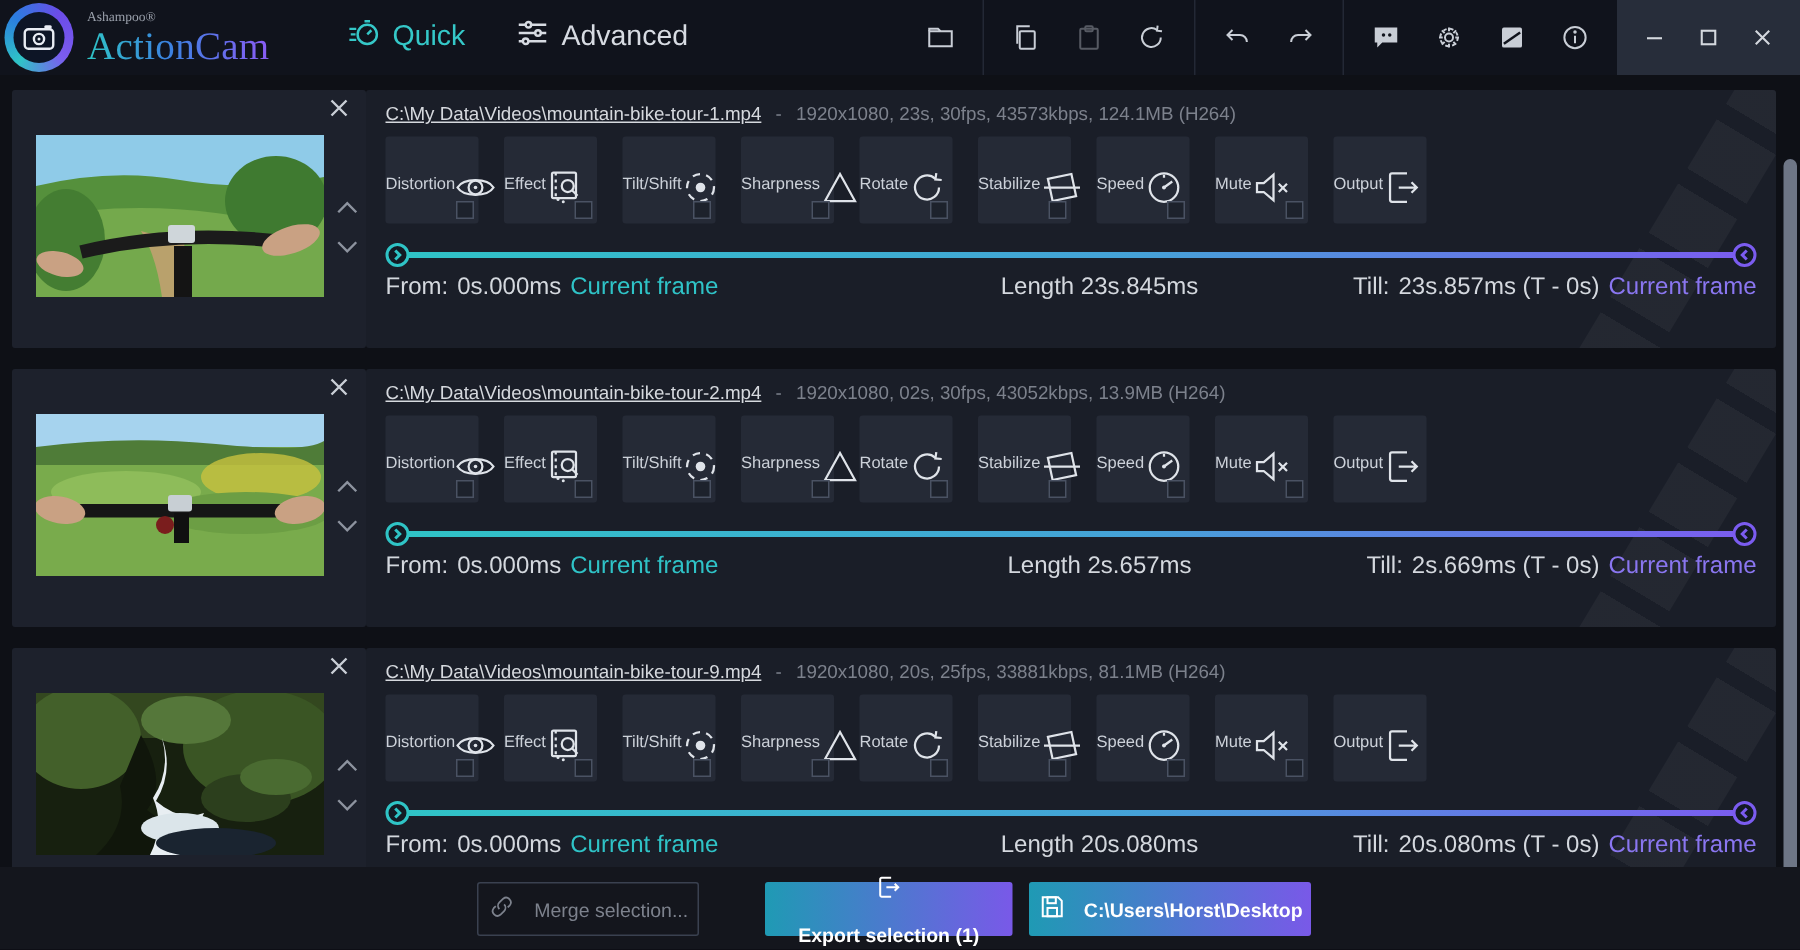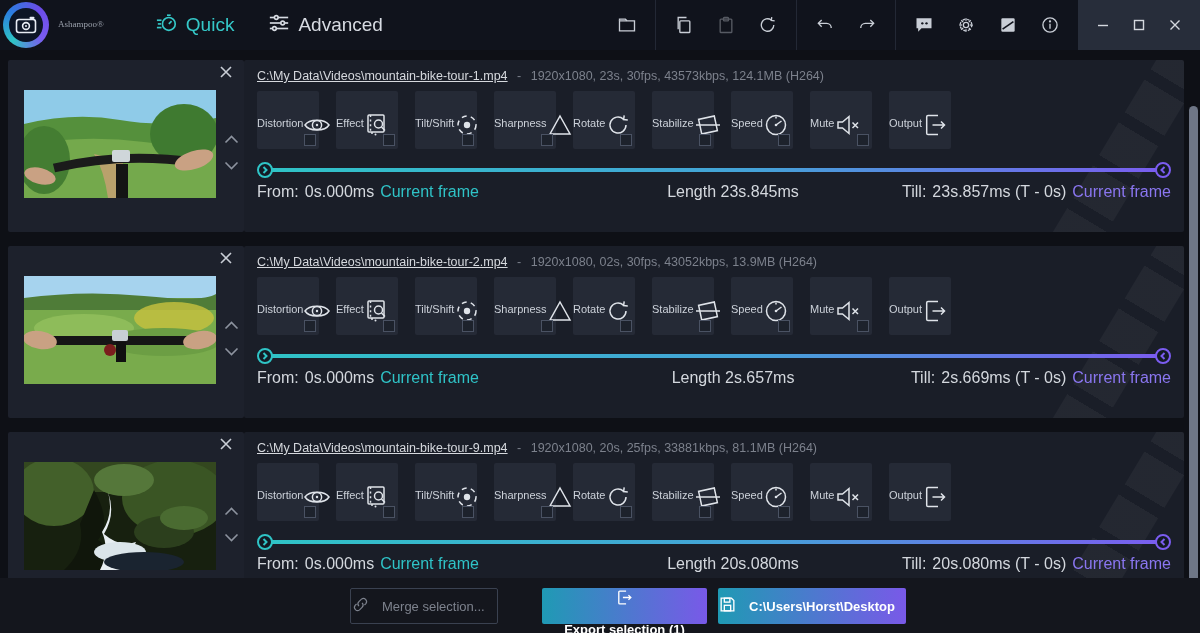--- a/index.html
+++ b/index.html
@@ -79,22 +79,22 @@
   .tl-center { flex:0 0 auto; white-space:nowrap;padding-left:38px; }
   .tl-right { flex:1; display:flex; gap:6px; justify-content:flex-end; white-space:nowrap; }
   .link-teal { color:#2fc3c7; }
   .link-purple { color:#8a76f0; }
 
   .scrollbar { position:absolute; right:2px; top:56px; width:9px; height:517px;
     background:#6e7686; border-radius:5px; }
 
   
   .footer { position:absolute; left:0; right:0; bottom:0; height:55px; background:#14161d; }
-  .btn { position:absolute; top:10px; height:36px; display:flex; align-items:center; justify-content:flex-start;
-    gap:12px; font-size:13px; border-radius:2px;margin-left:32px; }
+  .btn { position:absolute; top:10px; height:36px; display:flex; align-items:center; justify-content:center;
+    gap:12px; font-size:13px; border-radius:2px; }
   .btn svg { flex:none; }
   .btn-merge { left:318px; width:148px; border:1px solid #3a4150; color:#7d828d; }
   .btn-merge svg { stroke:#7d828d; fill:none; stroke-width:1.5; }
   .btn-grad { background:linear-gradient(90deg,#1f9ab4 0%, #7959e8 100%); color:#fff; font-weight:bold; }
   .btn-grad svg { stroke:#fff; fill:none; stroke-width:1.7; }
   .btn-export { left:510px; width:165px;flex-direction:column; }
   .btn-path { left:686px; width:188px; }
 </style>
 </head>
 <body>
@@ -108,20 +108,21 @@
           <svg width="22" height="18" viewBox="0 0 22 18">
               <rect x="1.5" y="3.5" width="19" height="13" rx="2.5" stroke="#e8ecf4" stroke-width="1.6" fill="none"></rect>
               <circle cx="11" cy="10" r="3.4" stroke="#e8ecf4" stroke-width="1.6" fill="none"></circle>
               <circle cx="11" cy="10" r="1" fill="#e8ecf4"></circle>
               <rect x="14.5" y="0.8" width="5" height="2.2" rx="1" fill="#e8ecf4"></rect>
             </svg>
         </div>
       </div>
       <div class="brand-text">
         <div class="brand-small">Ashampoo®</div>
+        <div class="brand-name">ActionCam</div>
       </div>
     </div>
 
     <div class="tabs">
       <div class="tab active">
         <span>
           <svg width="22" height="22" viewBox="0 0 24 24">
               <circle cx="14" cy="13" r="7" stroke="#35c8c8" stroke-width="1.8" fill="none"></circle>
               <line x1="14" y1="13" x2="17" y2="10" stroke="#35c8c8" stroke-width="1.8"></line>
               <line x1="12" y1="3.5" x2="16" y2="3.5" stroke="#35c8c8" stroke-width="1.8"></line>

